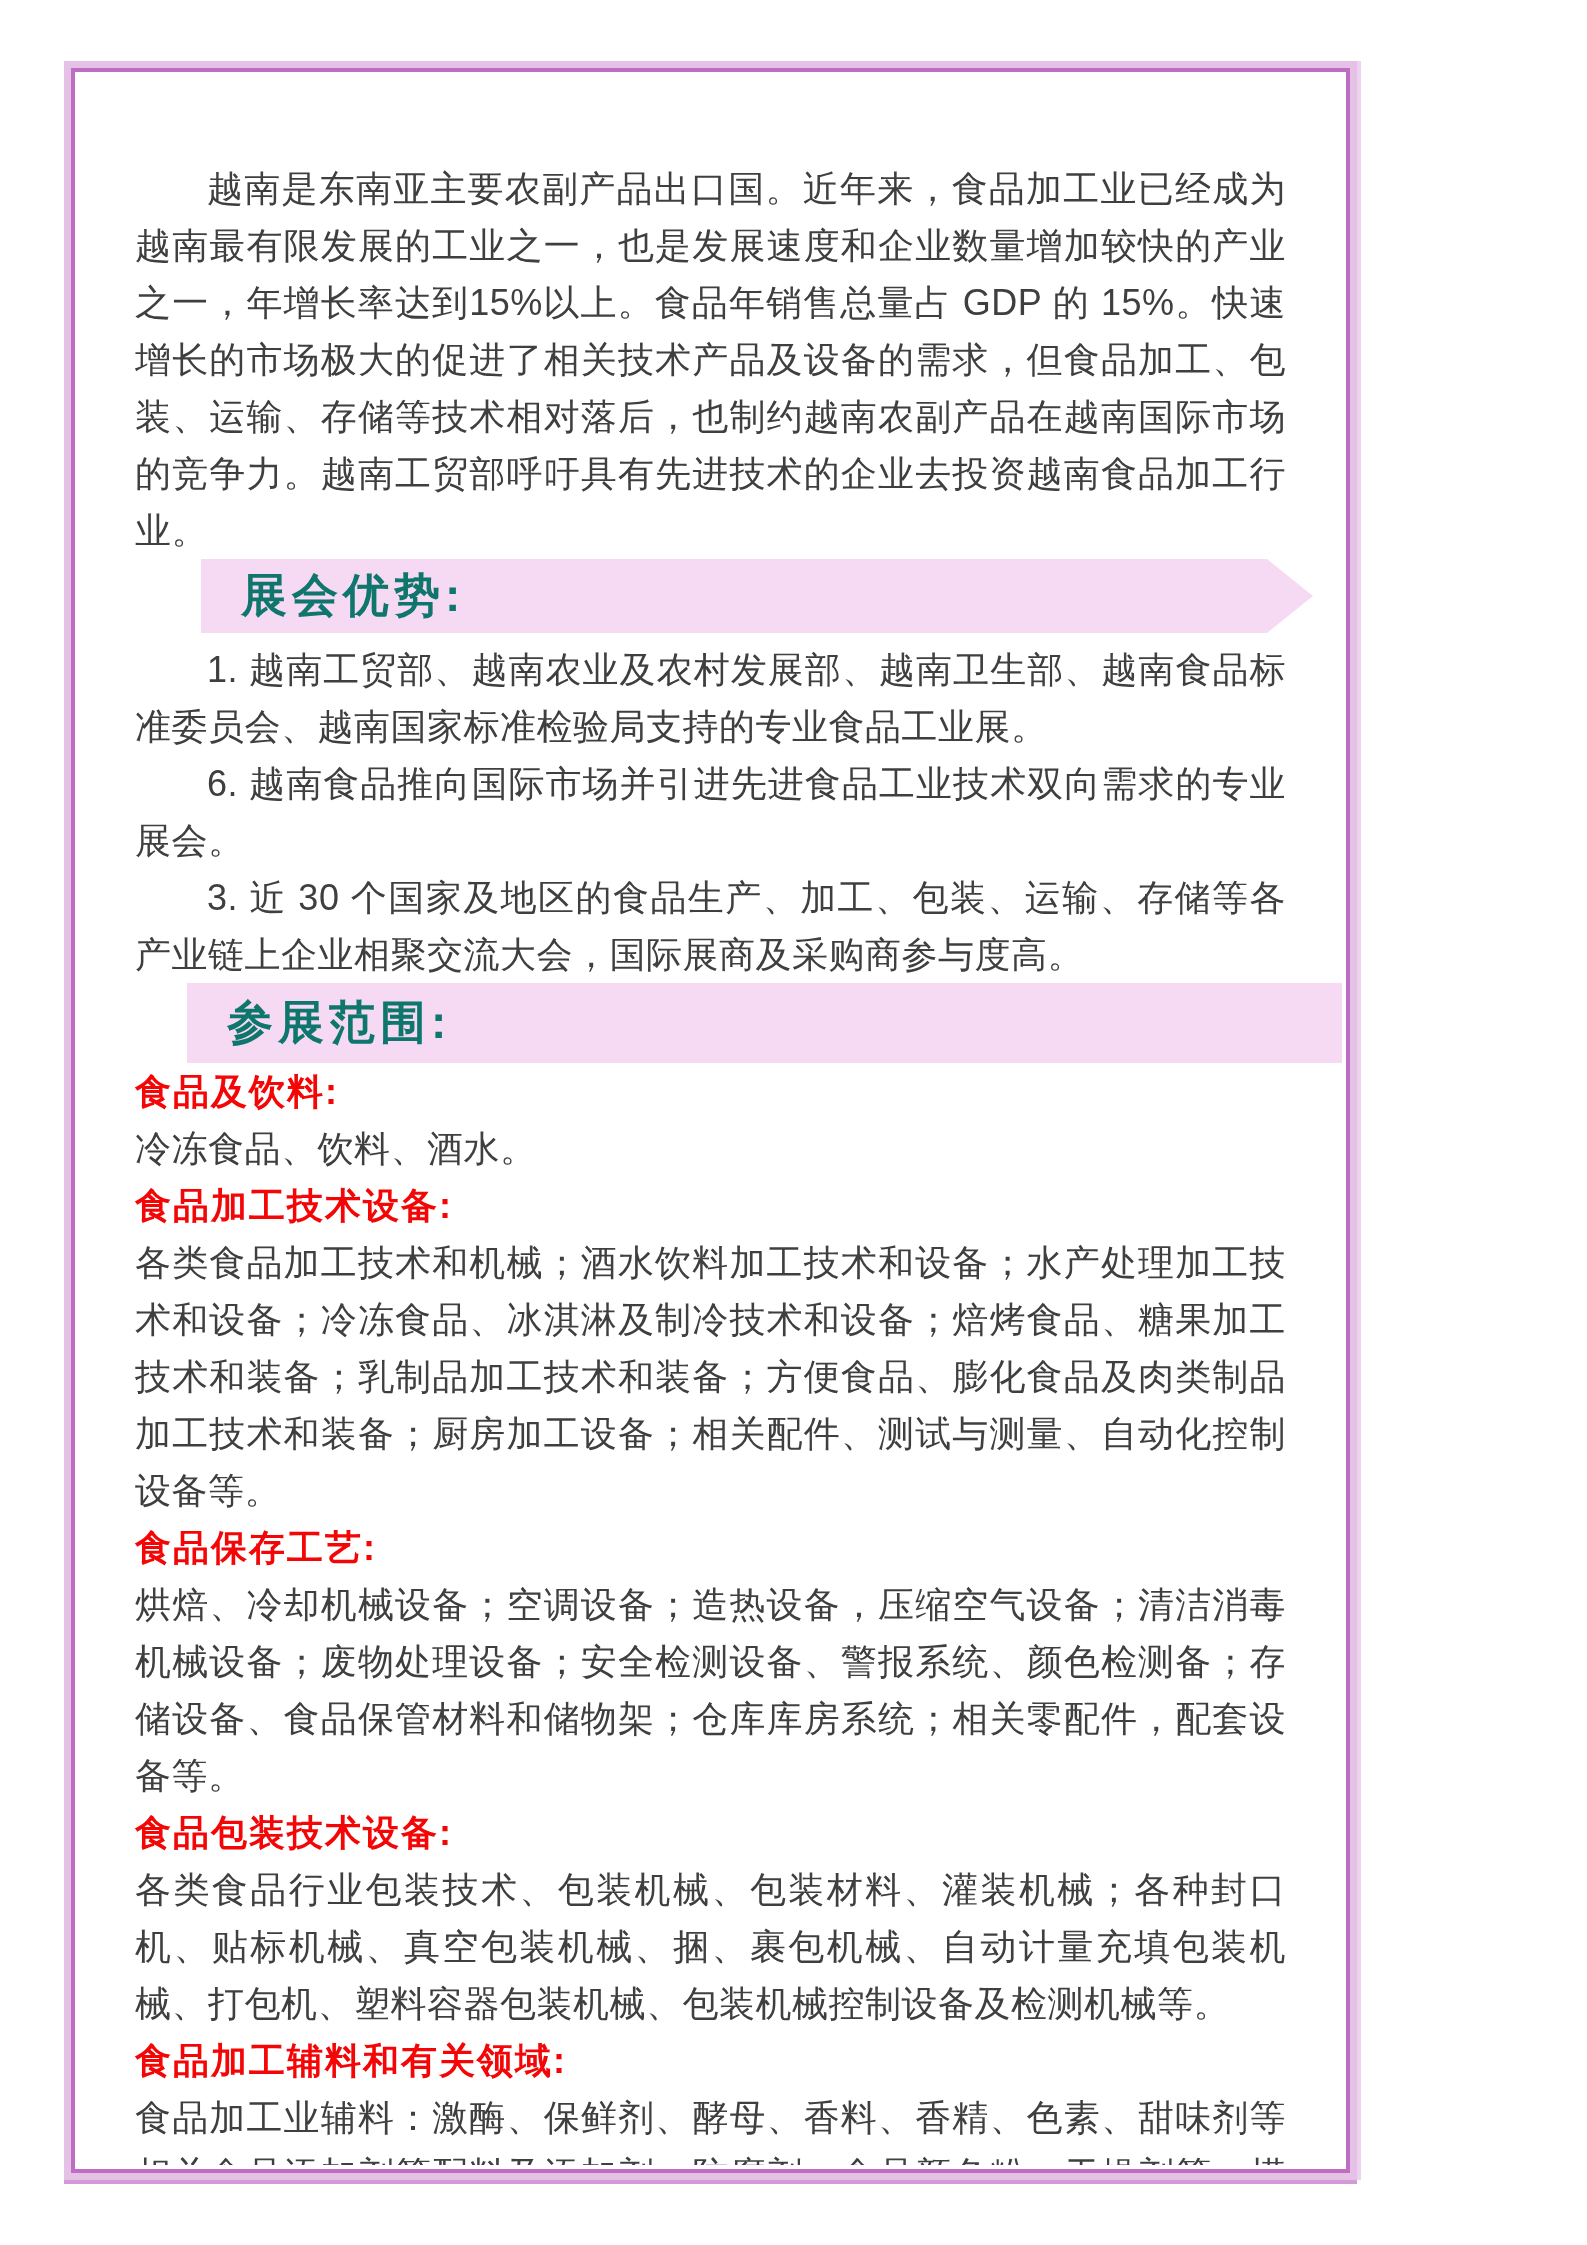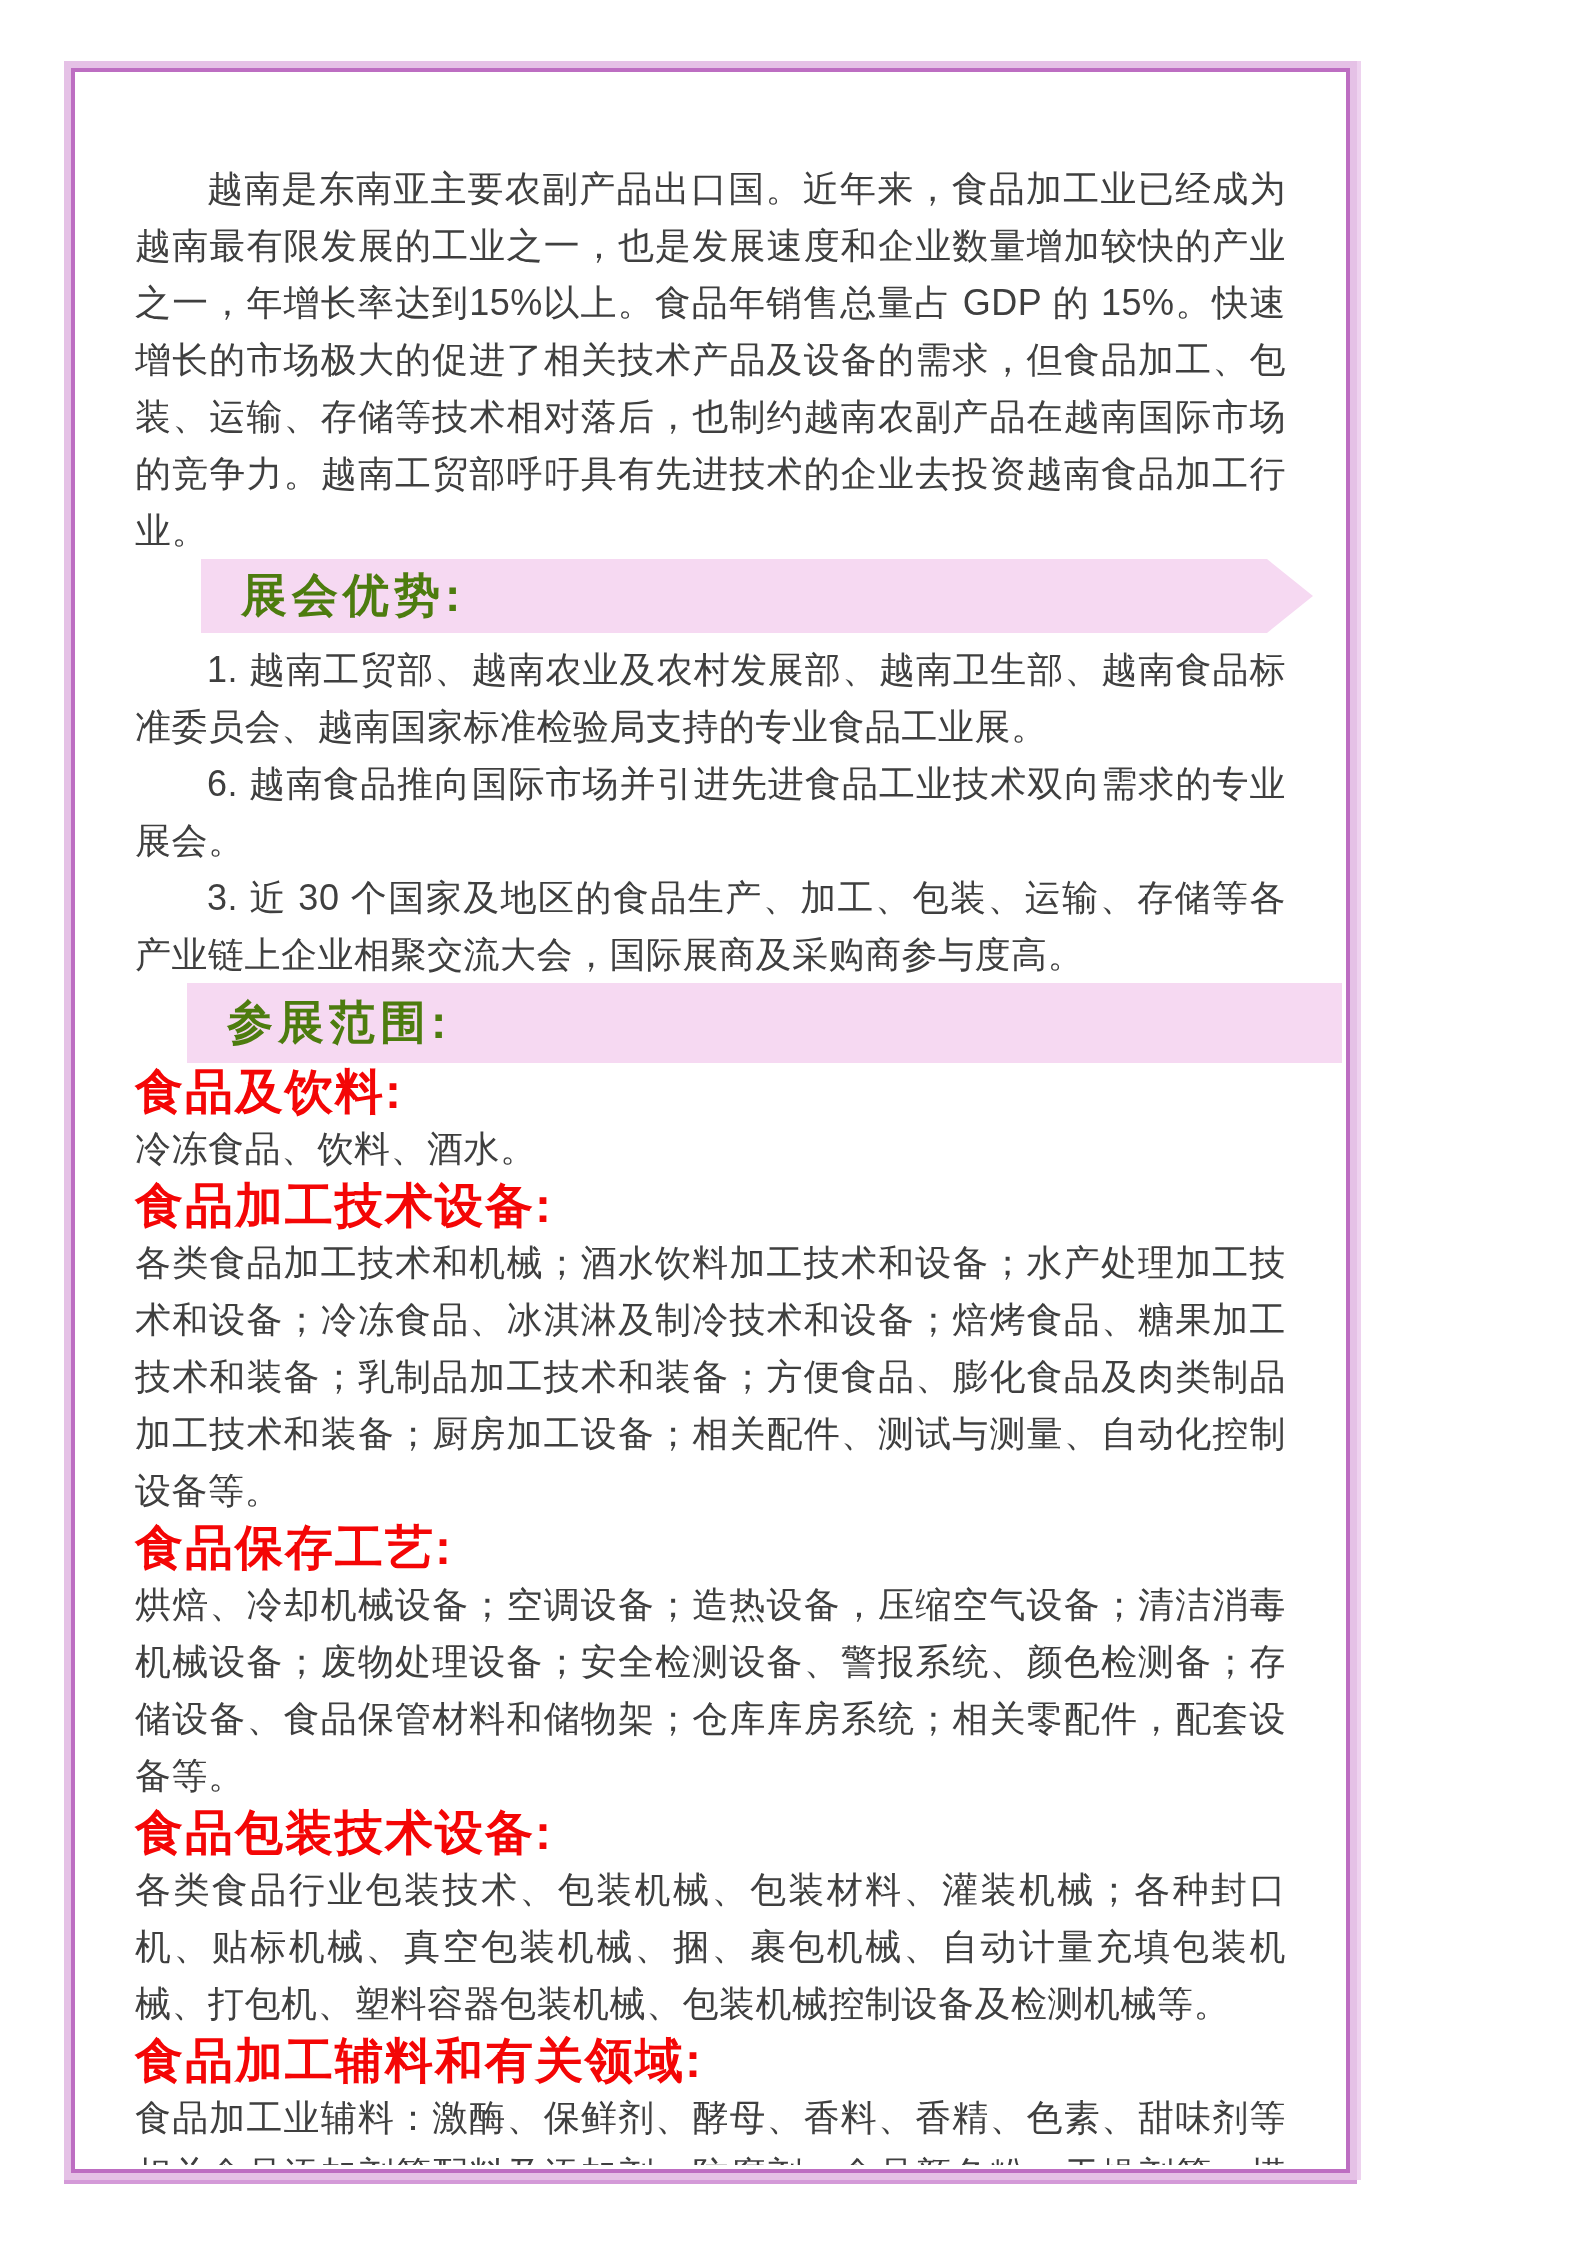--- a/index.html
+++ b/index.html
@@ -66,34 +66,34 @@
     margin-top: 0px;
   }
   .banner-scope {
     width: 1280px;
     margin-left: 52px;
     margin-top: 0px;
     height: 80px;
     align-items: center;
   }
   .banner-title {
-    color: #4d7c0f;
+    color: #0f766e;
     font-weight: bold;
     font-size: 46px;
     letter-spacing: 5px;
   }
   .adv-items {
     margin-top: 8px;
   }
   .red-text {
     color: #f40606;
   }
   .sub-title {
     margin: 0;
-    font-size: 48px;
+    font-size: 36px;
     line-height: 57px;
     font-weight: bold;
     color: #f40606;
     letter-spacing: 2px;
   }
 </style>
 </head>
 <body>
 
 <div class="page">

